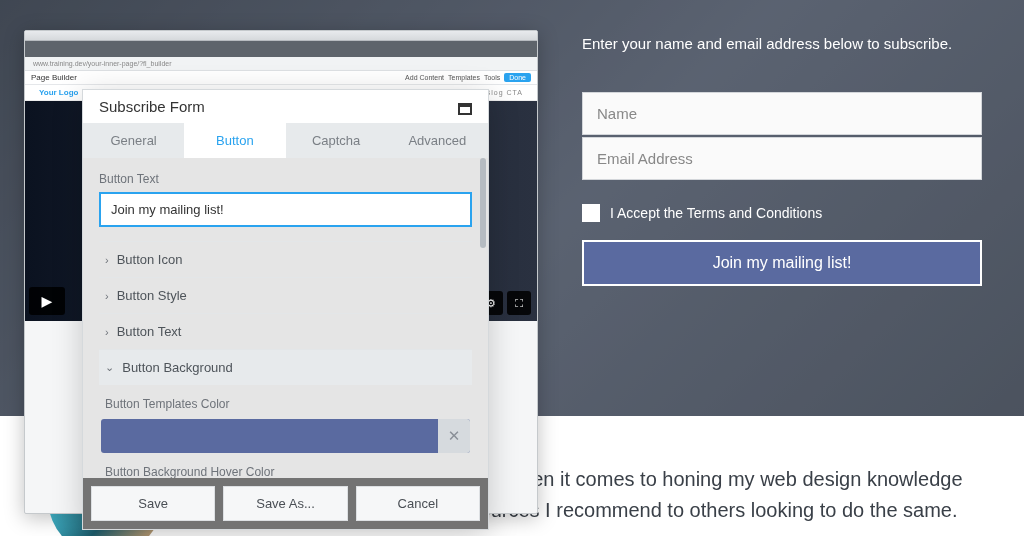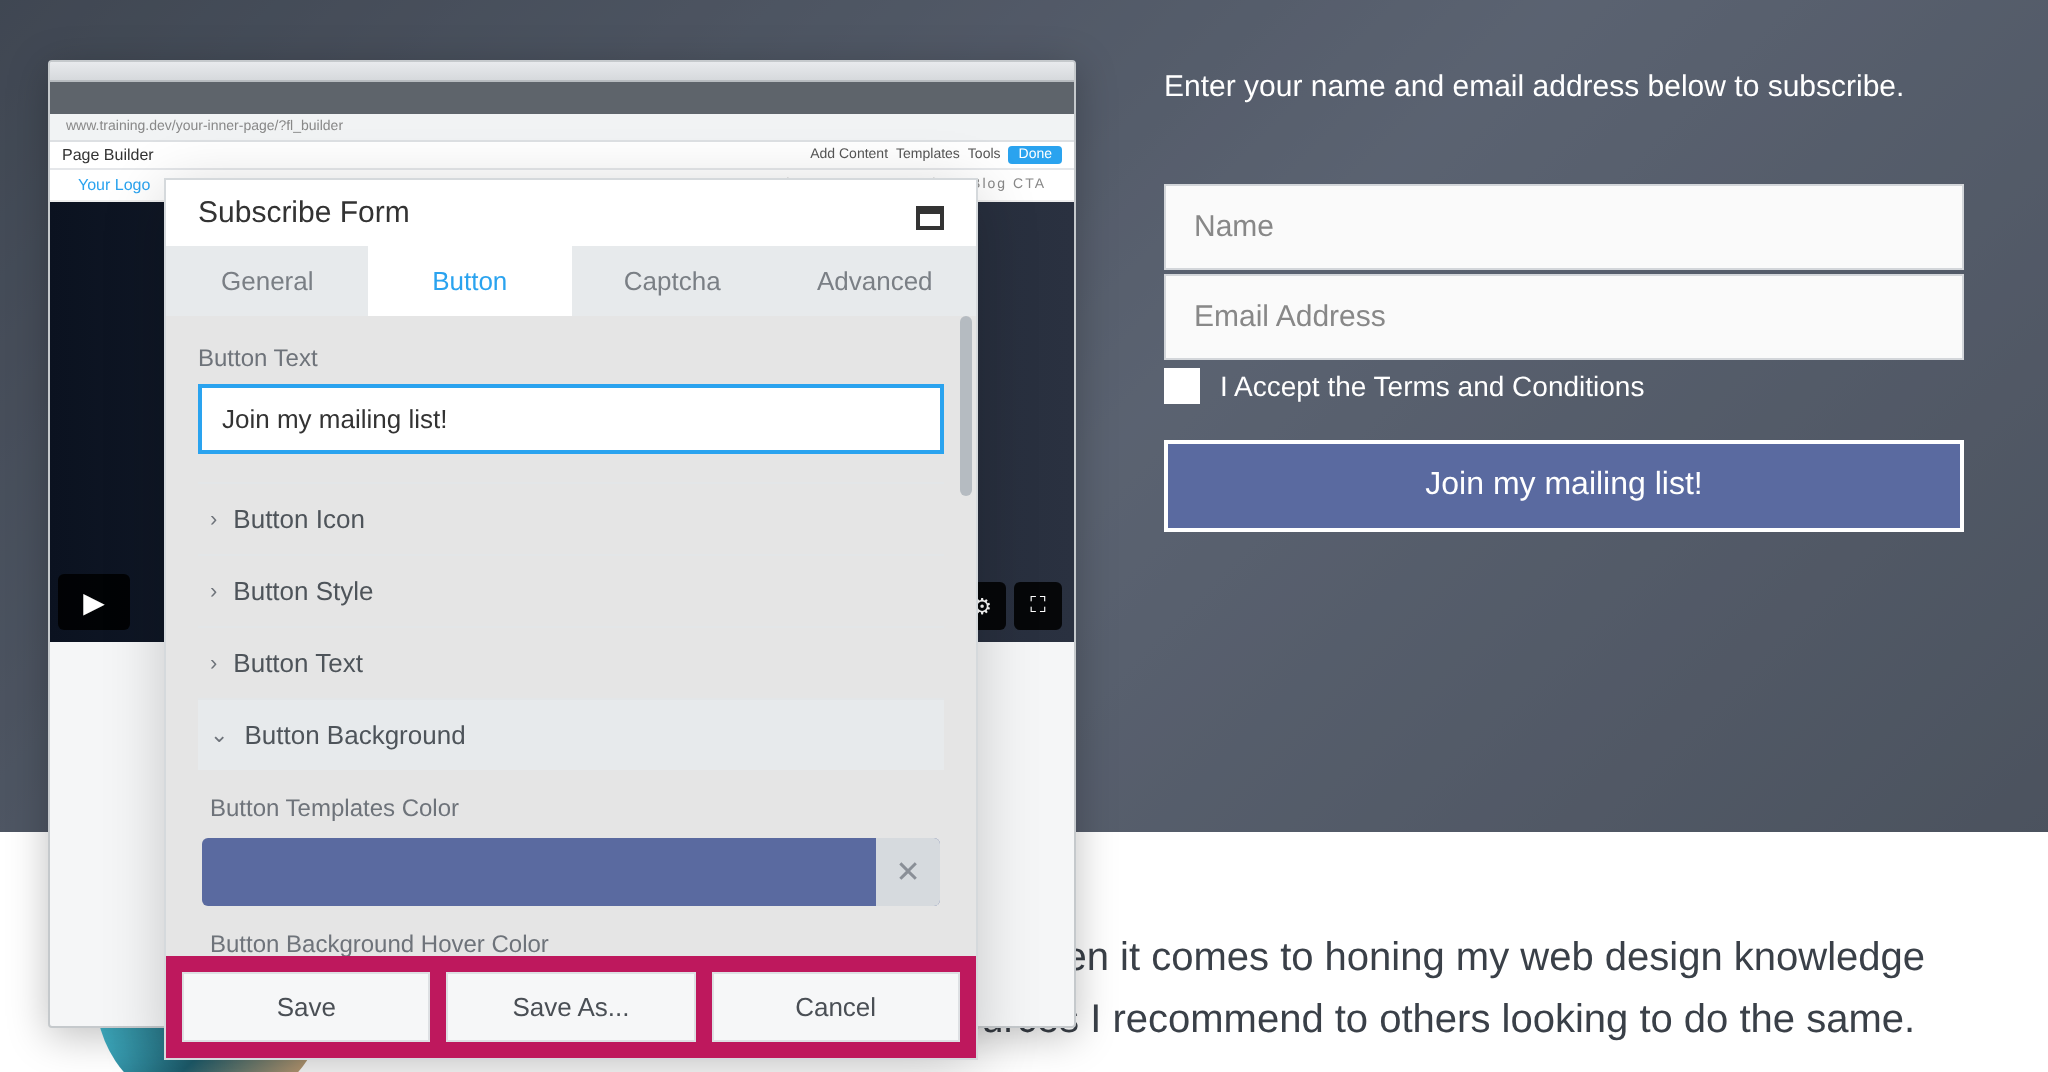--- a/index.html
+++ b/index.html
@@ -4,38 +4,38 @@
 <style>
 * { margin: 0; padding: 0; box-sizing: border-box; font-family: -apple-system, BlinkMacSystemFont, "Segoe UI", Helvetica, Arial, sans-serif; }
 body { width: 1024px; height: 536px; overflow: hidden; position: relative; background: #4a5058; }
 .hero-bg { position: absolute; inset: 0; background: linear-gradient(135deg, #3a4048 0%, #6b7280 50%, #4a5058 100%); }
 .hero-overlay { position: absolute; inset: 0; background: rgba(70, 80, 95, 0.45); }
 .right-panel { position: absolute; right: 42px; top: 35px; width: 400px; color: #fff; }
 .right-panel h2 { font-size: 25px; font-weight: 400; line-height: 1.35; margin-bottom: 20px; }
 .right-panel .sub { font-size: 15px; font-weight: 300; margin-bottom: 40px; }
 .form-input { width: 100%; padding: 12px 14px; margin-bottom: 2px; border: 1px solid #d3d6da; background: #fafafa; font-size: 15px; color: #555; }
 .form-input::placeholder { color: #888; font-weight: 300; }
-.checkbox-row { display: flex; align-items: center; gap: 10px; margin: 2px 0 18px; }
+.checkbox-row { display: flex; align-items: center; gap: 10px; margin: 22px 0 18px; }
 .chk { width: 18px; height: 18px; background: #fff; }
 .chk-label { font-size: 14px; font-weight: 300; }
 .subscribe-btn { width: 100%; padding: 12px; background: #5a6aa0; color: #fff; border: 2px solid #fff; font-size: 16px; font-weight: 300; cursor: pointer; }
 
 .bottom-band { position: absolute; bottom: 0; left: 0; right: 0; height: 120px; background: #fff; }
 .testimonial { position: absolute; bottom: 10px; left: 200px; right: 40px; color: #3a4048; font-size: 20px; font-weight: 300; line-height: 1.55; }
 .avatar { position: absolute; left: 48px; bottom: -20px; width: 115px; height: 115px; border-radius: 50%; background: linear-gradient(135deg, #4ac9e0 30%, #1e5f6f 60%, #d4a574 90%); overflow: hidden; }
 
 .editor-window { position: absolute; left: 24px; top: 30px; width: 514px; height: 484px; background: #f5f6f7; border: 1px solid #c5c9cc; border-radius: 2px; box-shadow: 0 4px 20px rgba(0,0,0,0.25); overflow: hidden; }
 .chrome-bar { height: 10px; background: linear-gradient(#e8eaed, #d6d9dc); border-bottom: 1px solid #b8bcc0; position: relative; }
 .tab-strip { height: 16px; background: #5e646b; }
 .addr-bar { height: 14px; background: #f1f3f4; border-bottom: 1px solid #dde0e3; font-size: 7px; color: #888; padding: 3px 8px; }
 .toolbar { height: 14px; background: #fff; border-bottom: 1px solid #e5e7ea; font-size: 8px; color: #333; padding: 2px 6px; display: flex; justify-content: space-between; align-items: center; }
 .toolbar .right-tools { display: flex; gap: 4px; align-items: center; font-size: 7px; color: #555; }
 .publish { background: #2aa3ef; color: #fff; padding: 1px 5px; border-radius: 2px; }
 .logo-row { height: 16px; background: #fff; display: flex; justify-content: space-between; align-items: center; padding: 0 14px; font-size: 8px; border-bottom: 1px solid #eee; }
-.logo-txt { color: #2aa3ef; font-weight: 400; }
+.logo-txt { color: #2aa3ef; font-weight: 700; }
 .nav-links { color: #888; font-size: 7px; letter-spacing: 1px; }
 .canvas-strip { height: 220px; background: linear-gradient(90deg, #0b1220 0%, #1a2332 40%, #2a3140 100%); position: relative; }
 .play-btn { position: absolute; left: 4px; bottom: 6px; width: 36px; height: 28px; background: rgba(0,0,0,0.85); border-radius: 3px; display: flex; align-items: center; justify-content: center; color: #fff; font-size: 14px; }
 .canvas-tools { position: absolute; right: 6px; bottom: 6px; display: flex; gap: 4px; }
 .tool-chip { width: 24px; height: 24px; background: rgba(0,0,0,0.85); border-radius: 3px; color: #fff; display: flex; align-items: center; justify-content: center; font-size: 11px; }
 
 .modal { position: absolute; left: 83px; top: 90px; width: 405px; background: #fff; box-shadow: 0 0 0 1px #d5d9dc, 0 6px 30px rgba(0,0,0,0.2); }
 .modal-head { display: flex; justify-content: space-between; align-items: flex-end; padding: 8px 16px; font-size: 15px; color: #333; }
 .win-icon { width: 14px; height: 12px; border: 2px solid #333; border-top-width: 4px; }
 .modal-tabs { display: flex; background: #e7eaec; }
@@ -44,21 +44,21 @@
 .modal-body { padding: 14px 16px 0; background: #e5e5e5; position: relative; height: 320px; overflow: hidden; }
 .scrollbar-ind { position: absolute; right: 2px; top: 0; width: 6px; height: 90px; background: #b5bbc1; border-radius: 3px; }
 .field-label { font-size: 12px; color: #6e737a; margin-bottom: 6px; }
 .text-input { width: 100%; padding: 8px 10px; border: 2px solid #2aa3ef; font-size: 13px; color: #333; margin-bottom: 14px; background: #fff; }
 .acc-row { padding: 10px 6px; border-top: 1px solid #e3e6e8; font-size: 13px; color: #4e545a; cursor: pointer; display: flex; align-items: center; gap: 8px; }
 .acc-row.open { background: #e7eaec; }
 .chev { font-size: 11px; color: #6e737a; }
 .sub-label { font-size: 12px; color: #6e737a; padding: 12px 6px 8px; }
 .color-swatch { height: 34px; background: #5a6aa0; border-radius: 3px; margin: 0 2px; display: flex; justify-content: flex-end; align-items: center; }
 .swatch-x { width: 32px; height: 34px; background: #d6dade; color: #8a8f97; display: flex; align-items: center; justify-content: center; border-radius: 0 3px 3px 0; font-size: 15px; }
-.modal-foot { display: flex; gap: 8px; padding: 8px; background: #be185d; }
+.modal-foot { display: flex; gap: 8px; padding: 8px; background: #737373; }
 .foot-btn { flex: 1; padding: 9px; background: #f6f7f8; border: 1px solid #dde0e3; font-size: 13px; color: #4a4f55; cursor: pointer; text-align: center; }
 </style>
 </head>
 <body>
 
 <div class="hero-bg"></div>
 <div class="hero-overlay"></div>
 
 <div class="right-panel">
   <p class="sub">Enter your name and email address below to subscribe.</p>

